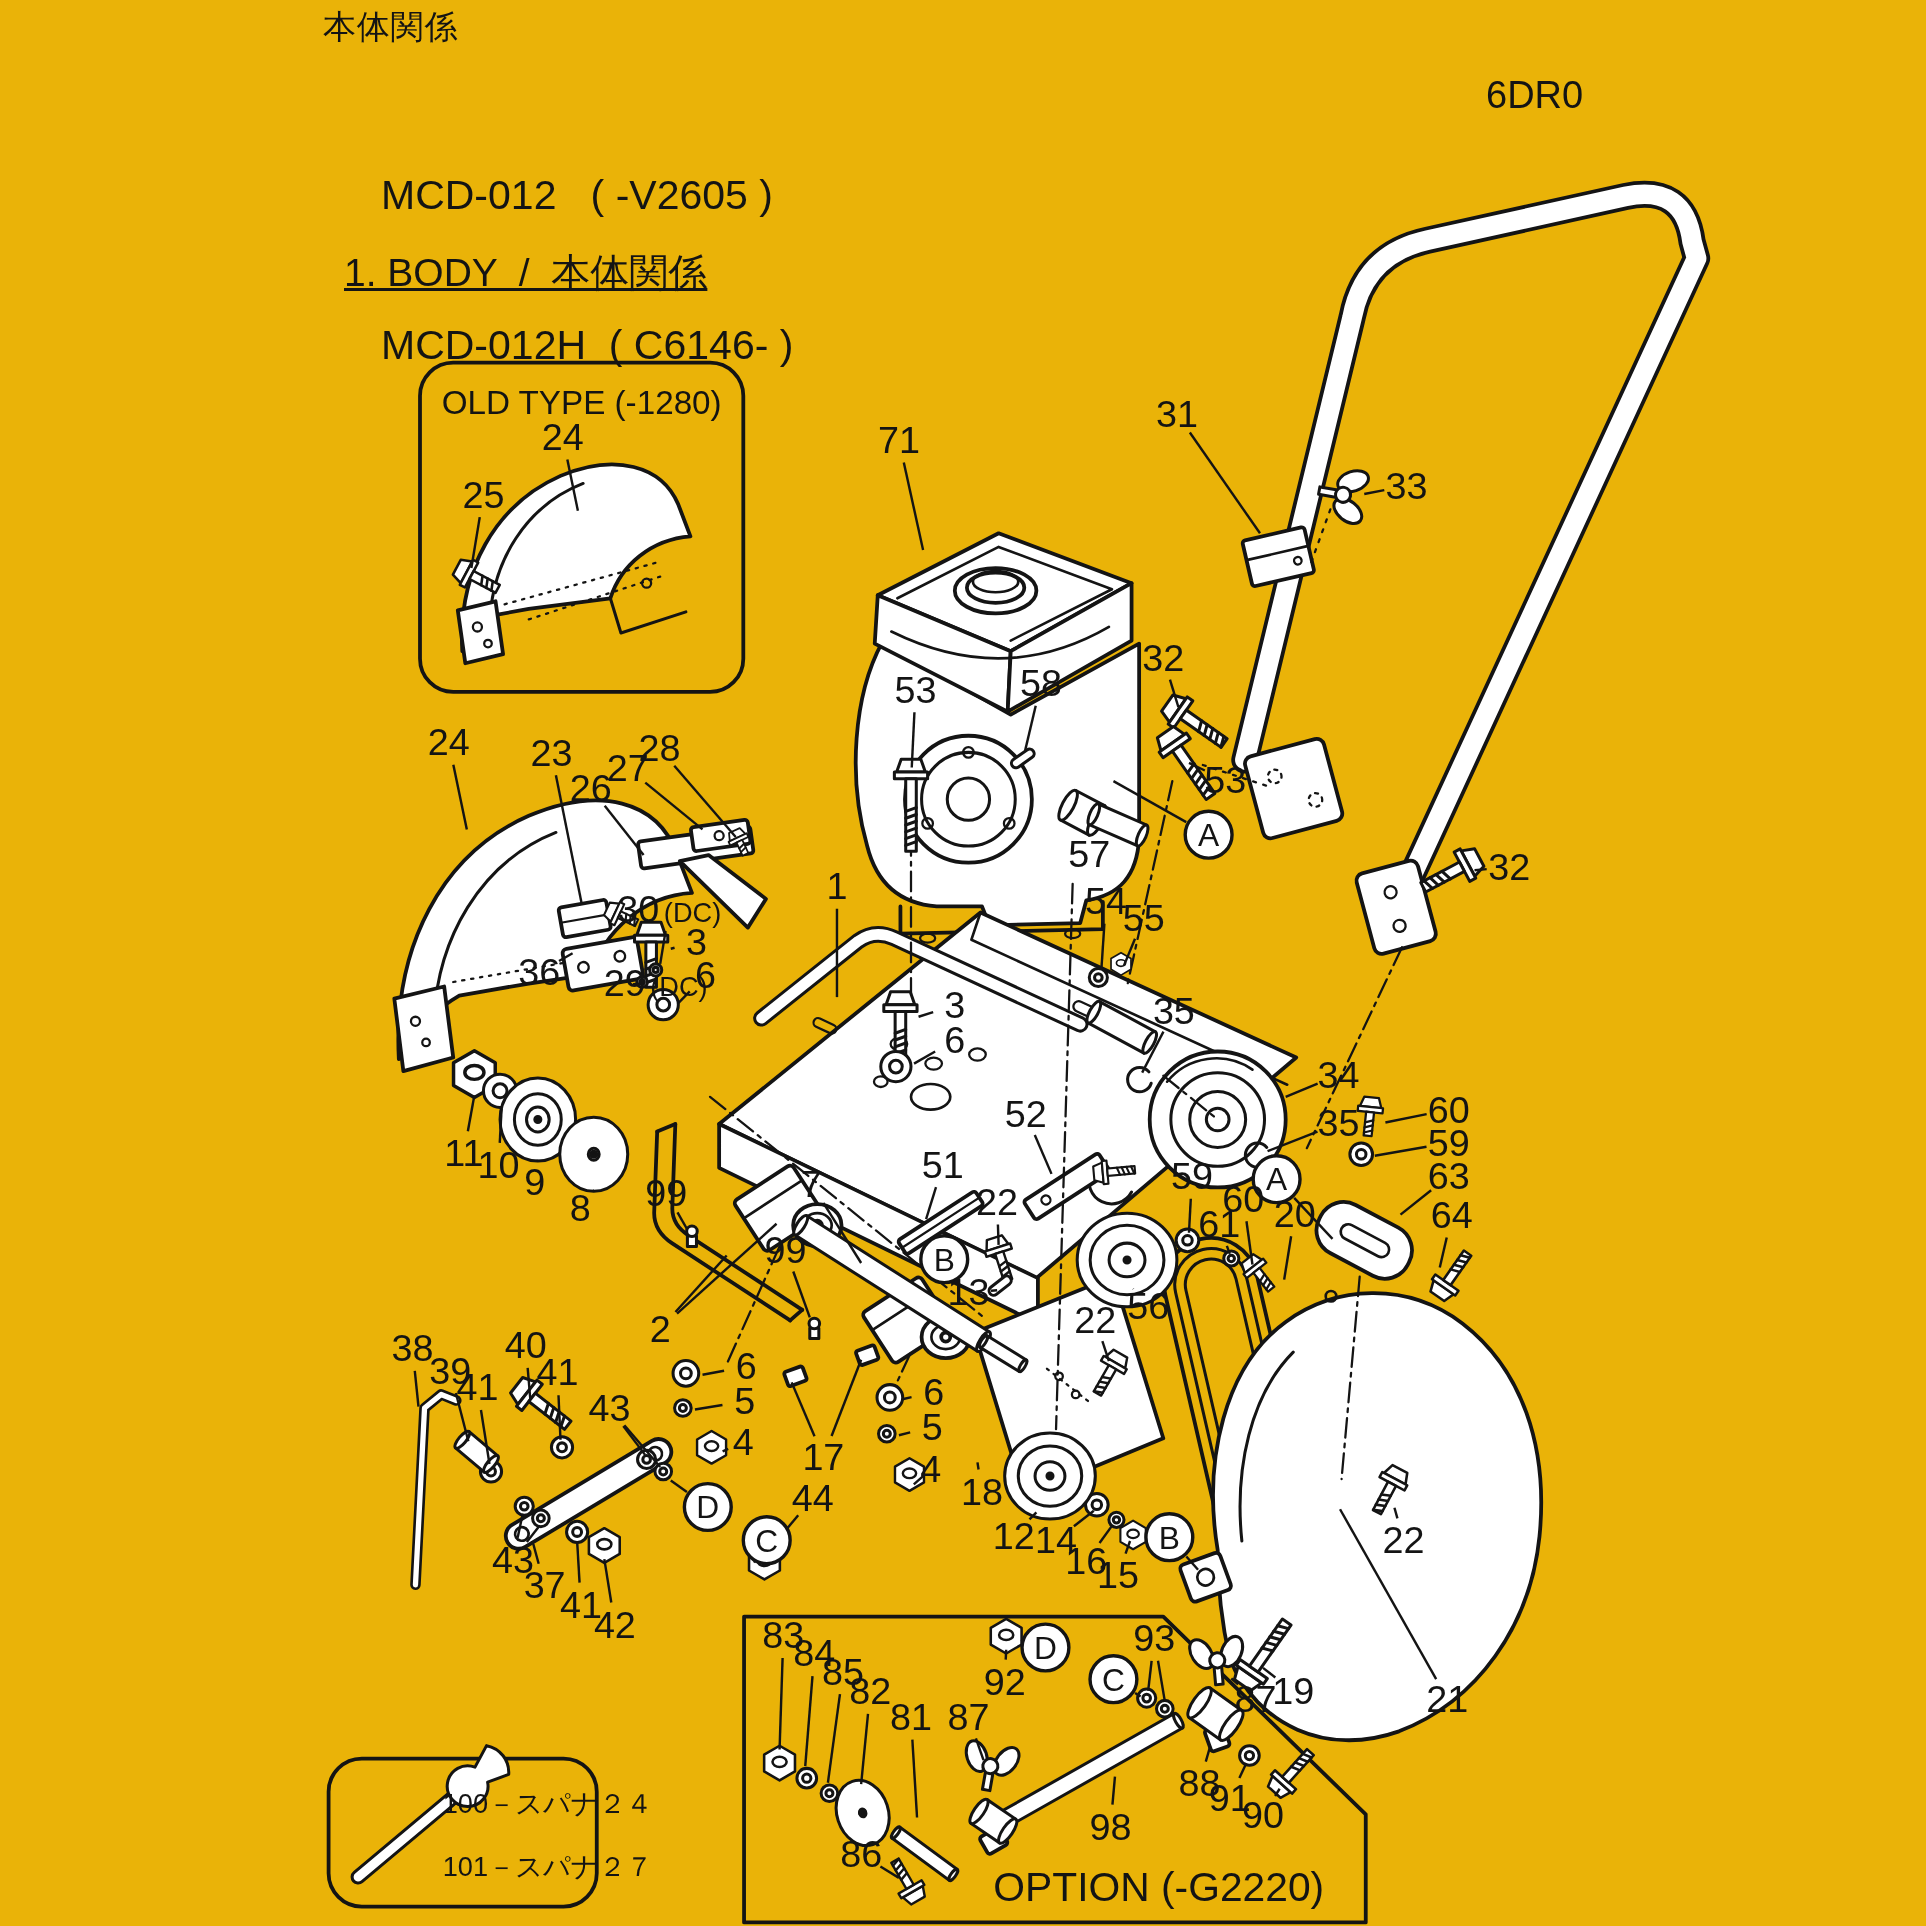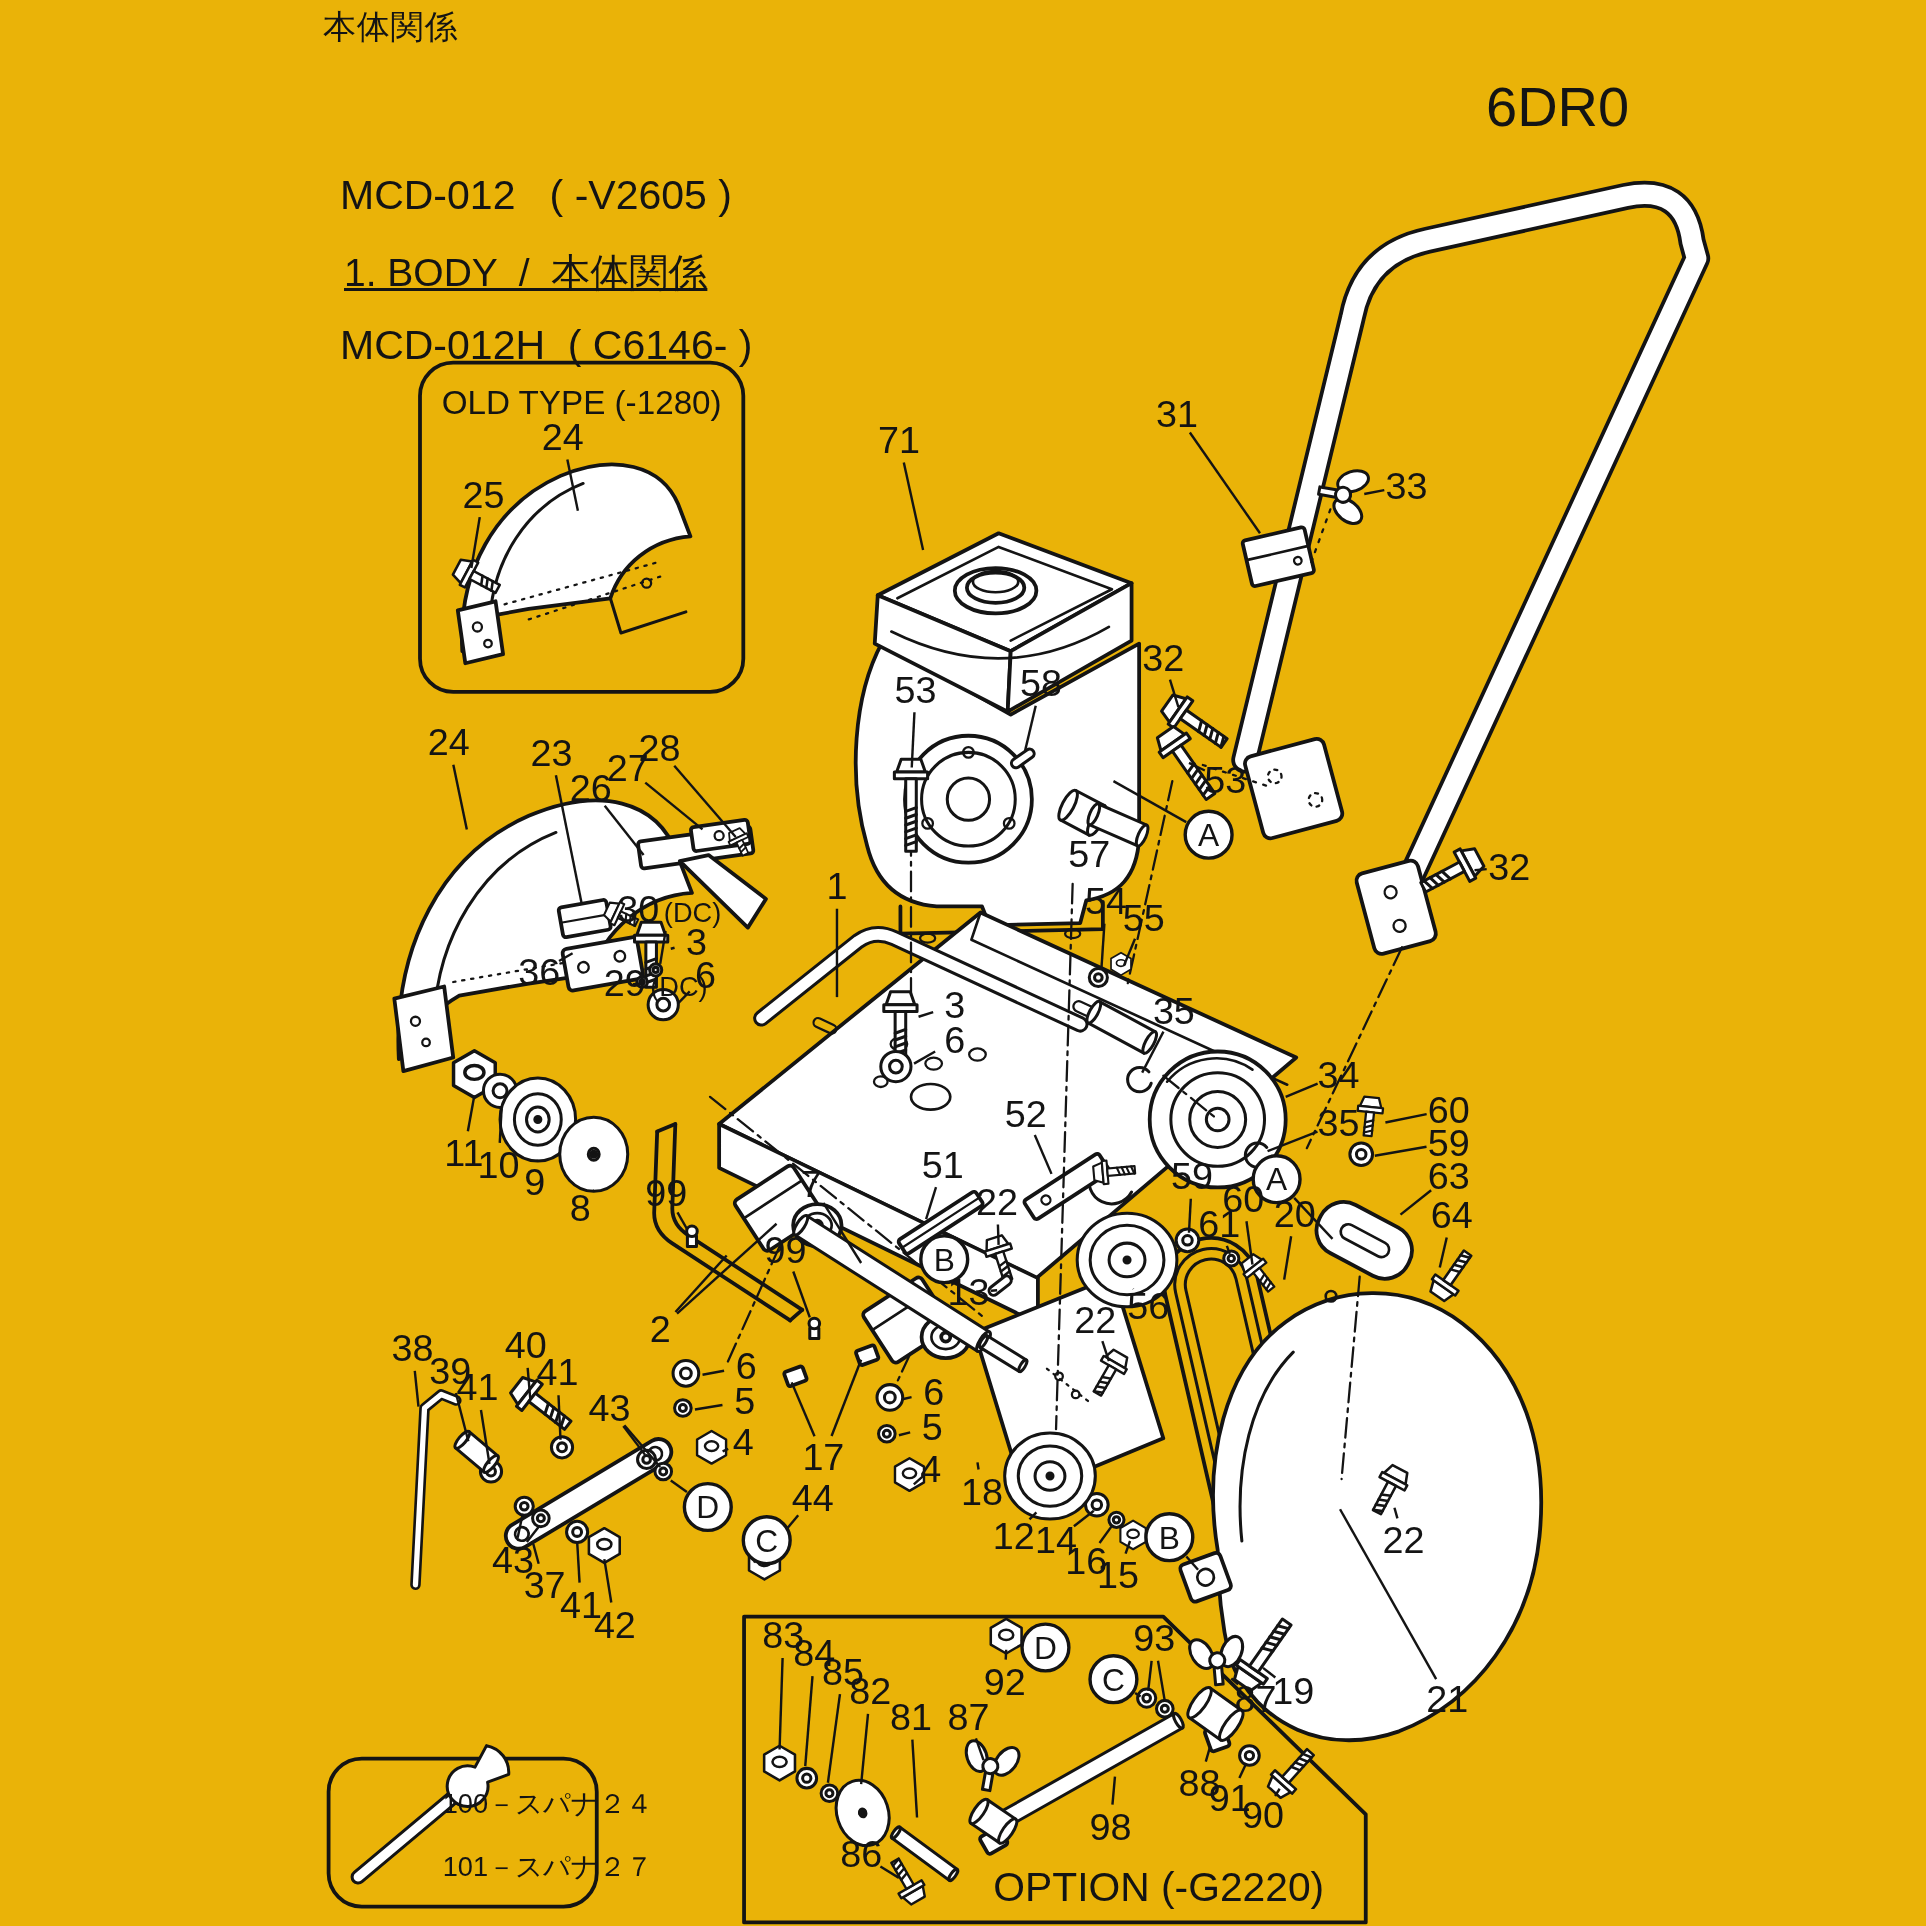--- a/index.html
+++ b/index.html
@@ -1,22 +1,22 @@
 <!DOCTYPE html>
 <html style="font-size:12px"><head>
 <meta charset="utf-8">
 <style>
   html,body{margin:0;padding:0;background:#e8e8e8;}
   .page{position:relative;width:1927px;height:1927px;background:#eab308;overflow:hidden;
         font-family:"Liberation Sans",sans-serif;color:#141414;}
   svg{position:absolute;left:0;top:0;}
   .hdr{position:absolute;white-space:pre;color:#141414;}
   .t-small{font-size:33px;letter-spacing:0.8px;}
-  .t-model{font-size:41px;letter-spacing:0px;}
-  .t-code{font-size:56px;}
+  .t-model{font-size:41px;letter-spacing:0px;margin-left:41px;}
+  .t-code{font-size:38px;}
   .t-section{font-size:39px;}
   .models div{line-height:56px;}
 </style>
 </head>
 <body>
 
 <div class="page">
 
   <div class="hdr t-small" style="left:323px;top:4.5px;">本体関係</div>
   <div class="hdr t-code" style="left:1486px;top:74px;">6DR0</div>

